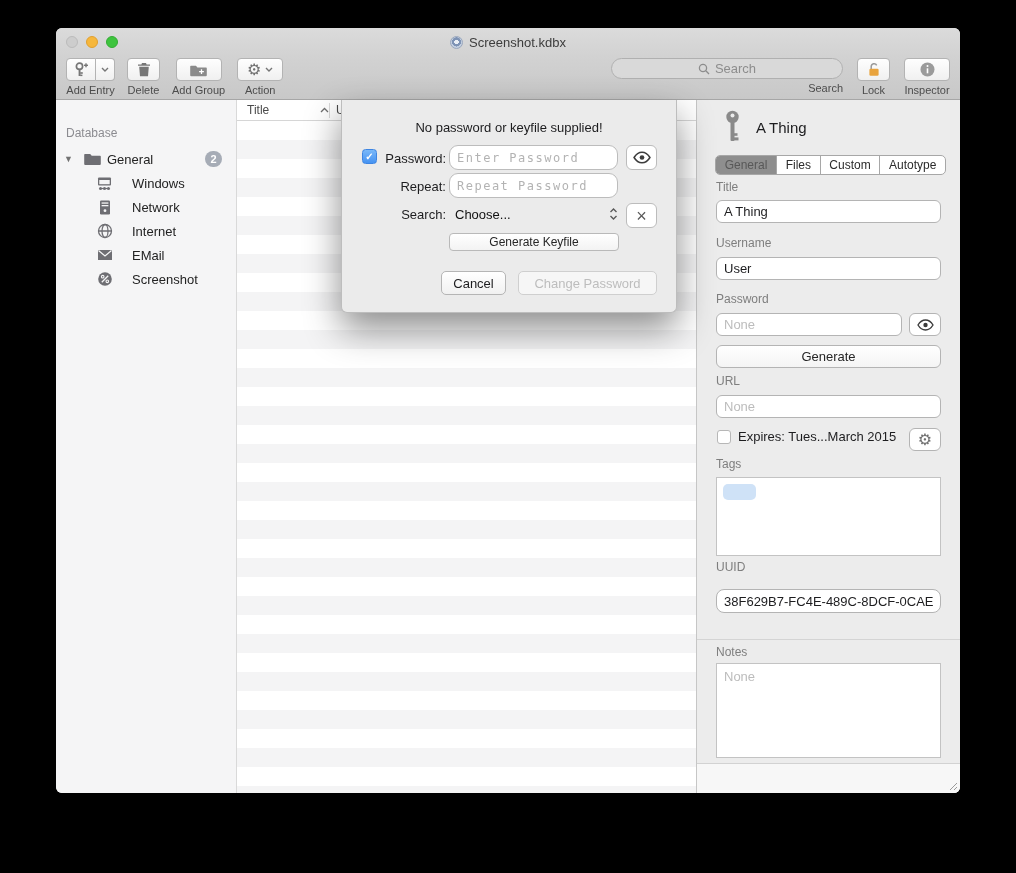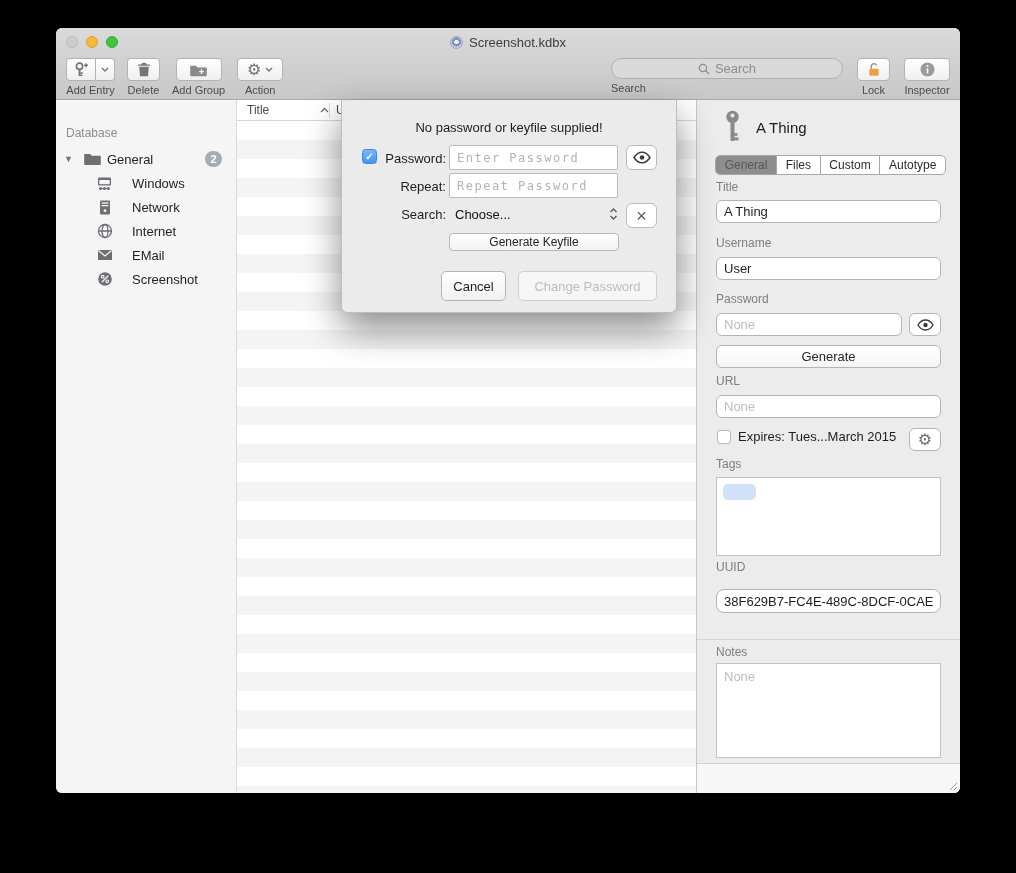--- a/index.html
+++ b/index.html
@@ -24,21 +24,21 @@
   .toolbar { height:44px; background:linear-gradient(#d2d2d2,#c8c8c8); border-bottom:1px solid #a6a6a6; display:flex; align-items:flex-start; padding:2px 10px 0 10px; }
   .tb-item { display:flex; flex-direction:column; align-items:center; margin-right:12px; }
   .tb-label { font-size:11px; color:#4c4c4c; margin-top:3px; white-space:nowrap; }
   .tb-btn { height:23px; background:linear-gradient(#fefefe,#f0f0f0); border:1px solid #b3b3b3; border-radius:4px; display:flex; align-items:center; justify-content:center; color:#767676; }
   .tb-btn svg { display:block; }
   .split { display:flex; }
   .split .tb-btn:first-child { border-radius:4px 0 0 4px; width:30px; }
   .split .tb-btn:last-child { border-radius:0 4px 4px 0; width:19px; border-left:none; }
   .w33 { width:33px; } .w46 { width:46px; }
   .icon-gear::before { content:"⚙"; font-size:16px; line-height:1; color:#717171; }
-  .search-col { margin-left:auto; display:flex; flex-direction:column; align-items:flex-start; }
+  .search-col { margin-left:auto; display:flex; flex-direction:column; align-items:flex-end; }
   .search-field { width:232px; height:21px; border-radius:11px; background:#d9d9d9; border:1px solid #b0b0b0; display:flex; align-items:center; justify-content:center; gap:5px; color:#8d8d8d; font-size:13px; }
   .lock-col, .insp-col { display:flex; flex-direction:column; align-items:center; margin-left:14px; }
 
   
   .content { display:flex; height:693px; }
   .sidebar { width:181px; background:#f5f5f6; border-right:1px solid #d9d9d9; padding-top:26px; position:relative; }
   .sb-header { font-size:12px; color:#8b8b90; padding-left:10px; margin-bottom:7px; }
   .sb-row { position:relative; height:24px; display:flex; align-items:center; font-size:13px; color:#232323; }
   .sb-root { padding-left:28px; }
   .sb-child { padding-left:40px;gap:13px; }
@@ -78,28 +78,28 @@
   .notes-box::placeholder { color:#bcbcbc; }
   .insp-footer { position:absolute; left:0; right:0; top:663px; bottom:0; background:#f7f7f7; border-top:1px solid #d2d2d2; }
   .grip { position:absolute; right:2px; bottom:2px; }
 
   
   .sheet { position:absolute; left:285px; top:72px; width:336px; height:213px; z-index:50;
     background:#ebebeb; border:1px solid #bdbdbd; border-top:none; border-radius:0 0 6px 6px;
     box-shadow:0 16px 36px rgba(0,0,0,.45); font-size:13px; color:#1d1d1f; }
   .sheet-msg { position:absolute; top:20px; left:0; right:0; text-align:center; font-size:13px; color:#1c1c1e; }
   .d-label { position:absolute; left:0; width:104px; text-align:right; font-size:13px; }
-  .d-input { position:absolute; left:107px; width:169px; height:25px; border:1px solid #bcbcbc; border-radius:2px; background:#fff; padding:0 7px; font-family:"DejaVu Sans Mono",monospace; font-size:12px; letter-spacing:1.5px; color:#1d1d1f; outline:none; }
+  .d-input { position:absolute; left:107px; width:169px; height:25px; border:1px solid #bcbcbc; border-radius:9px; background:#fff; padding:0 7px; font-family:"DejaVu Sans Mono",monospace; font-size:12px; letter-spacing:1.5px; color:#1d1d1f; outline:none; }
   .d-input::placeholder { color:#b3b3b3; }
   .d-sq { position:absolute; left:284px; width:31px; height:25px; background:#fff; border:1px solid #bcbcbc; border-radius:6px; display:flex; align-items:center; justify-content:center; }
   .checkbox-on { position:absolute; left:20px; top:49px; width:15px; height:15px; border-radius:3.5px; background:linear-gradient(#79b8f9,#4693f2); border:1px solid #3d85e2; display:flex; align-items:center; justify-content:center; }
   .checkbox-on::before { content:"✓"; color:#fff; font-size:10px; font-weight:bold; }
   .popup { position:absolute; left:113px; top:103px; width:163px; height:22px; display:flex; align-items:center; justify-content:space-between; color:#111; }
   .gen-keyfile { position:absolute; left:107px; top:133px; width:170px; height:18px; background:linear-gradient(#fff,#f3f3f3); border:1px solid #b9b9b9; border-radius:4px; display:flex; align-items:center; justify-content:center; font-size:12px; color:#262626; }
-  .d-btn { position:absolute; top:171px; height:30px; border-radius:5px; display:flex; align-items:center; justify-content:center; font-size:13px; }
+  .d-btn { position:absolute; top:171px; height:24px; border-radius:5px; display:flex; align-items:center; justify-content:center; font-size:13px; }
   .btn-cancel { left:99px; width:65px; background:linear-gradient(#fff,#f1f1f1); border:1px solid #b5b5b5; color:#1d1d1f; }
   .btn-change { left:176px; width:139px; background:#f6f6f6; border:1px solid #cfcfcf; color:#bdbdbd; }
   .x-glyph::before { content:"×"; font-size:18px; color:#5a5a5a; line-height:1; }
 </style>
 </head>
 <body>
 
 <div class="window">
 
   <div class="titlebar">

